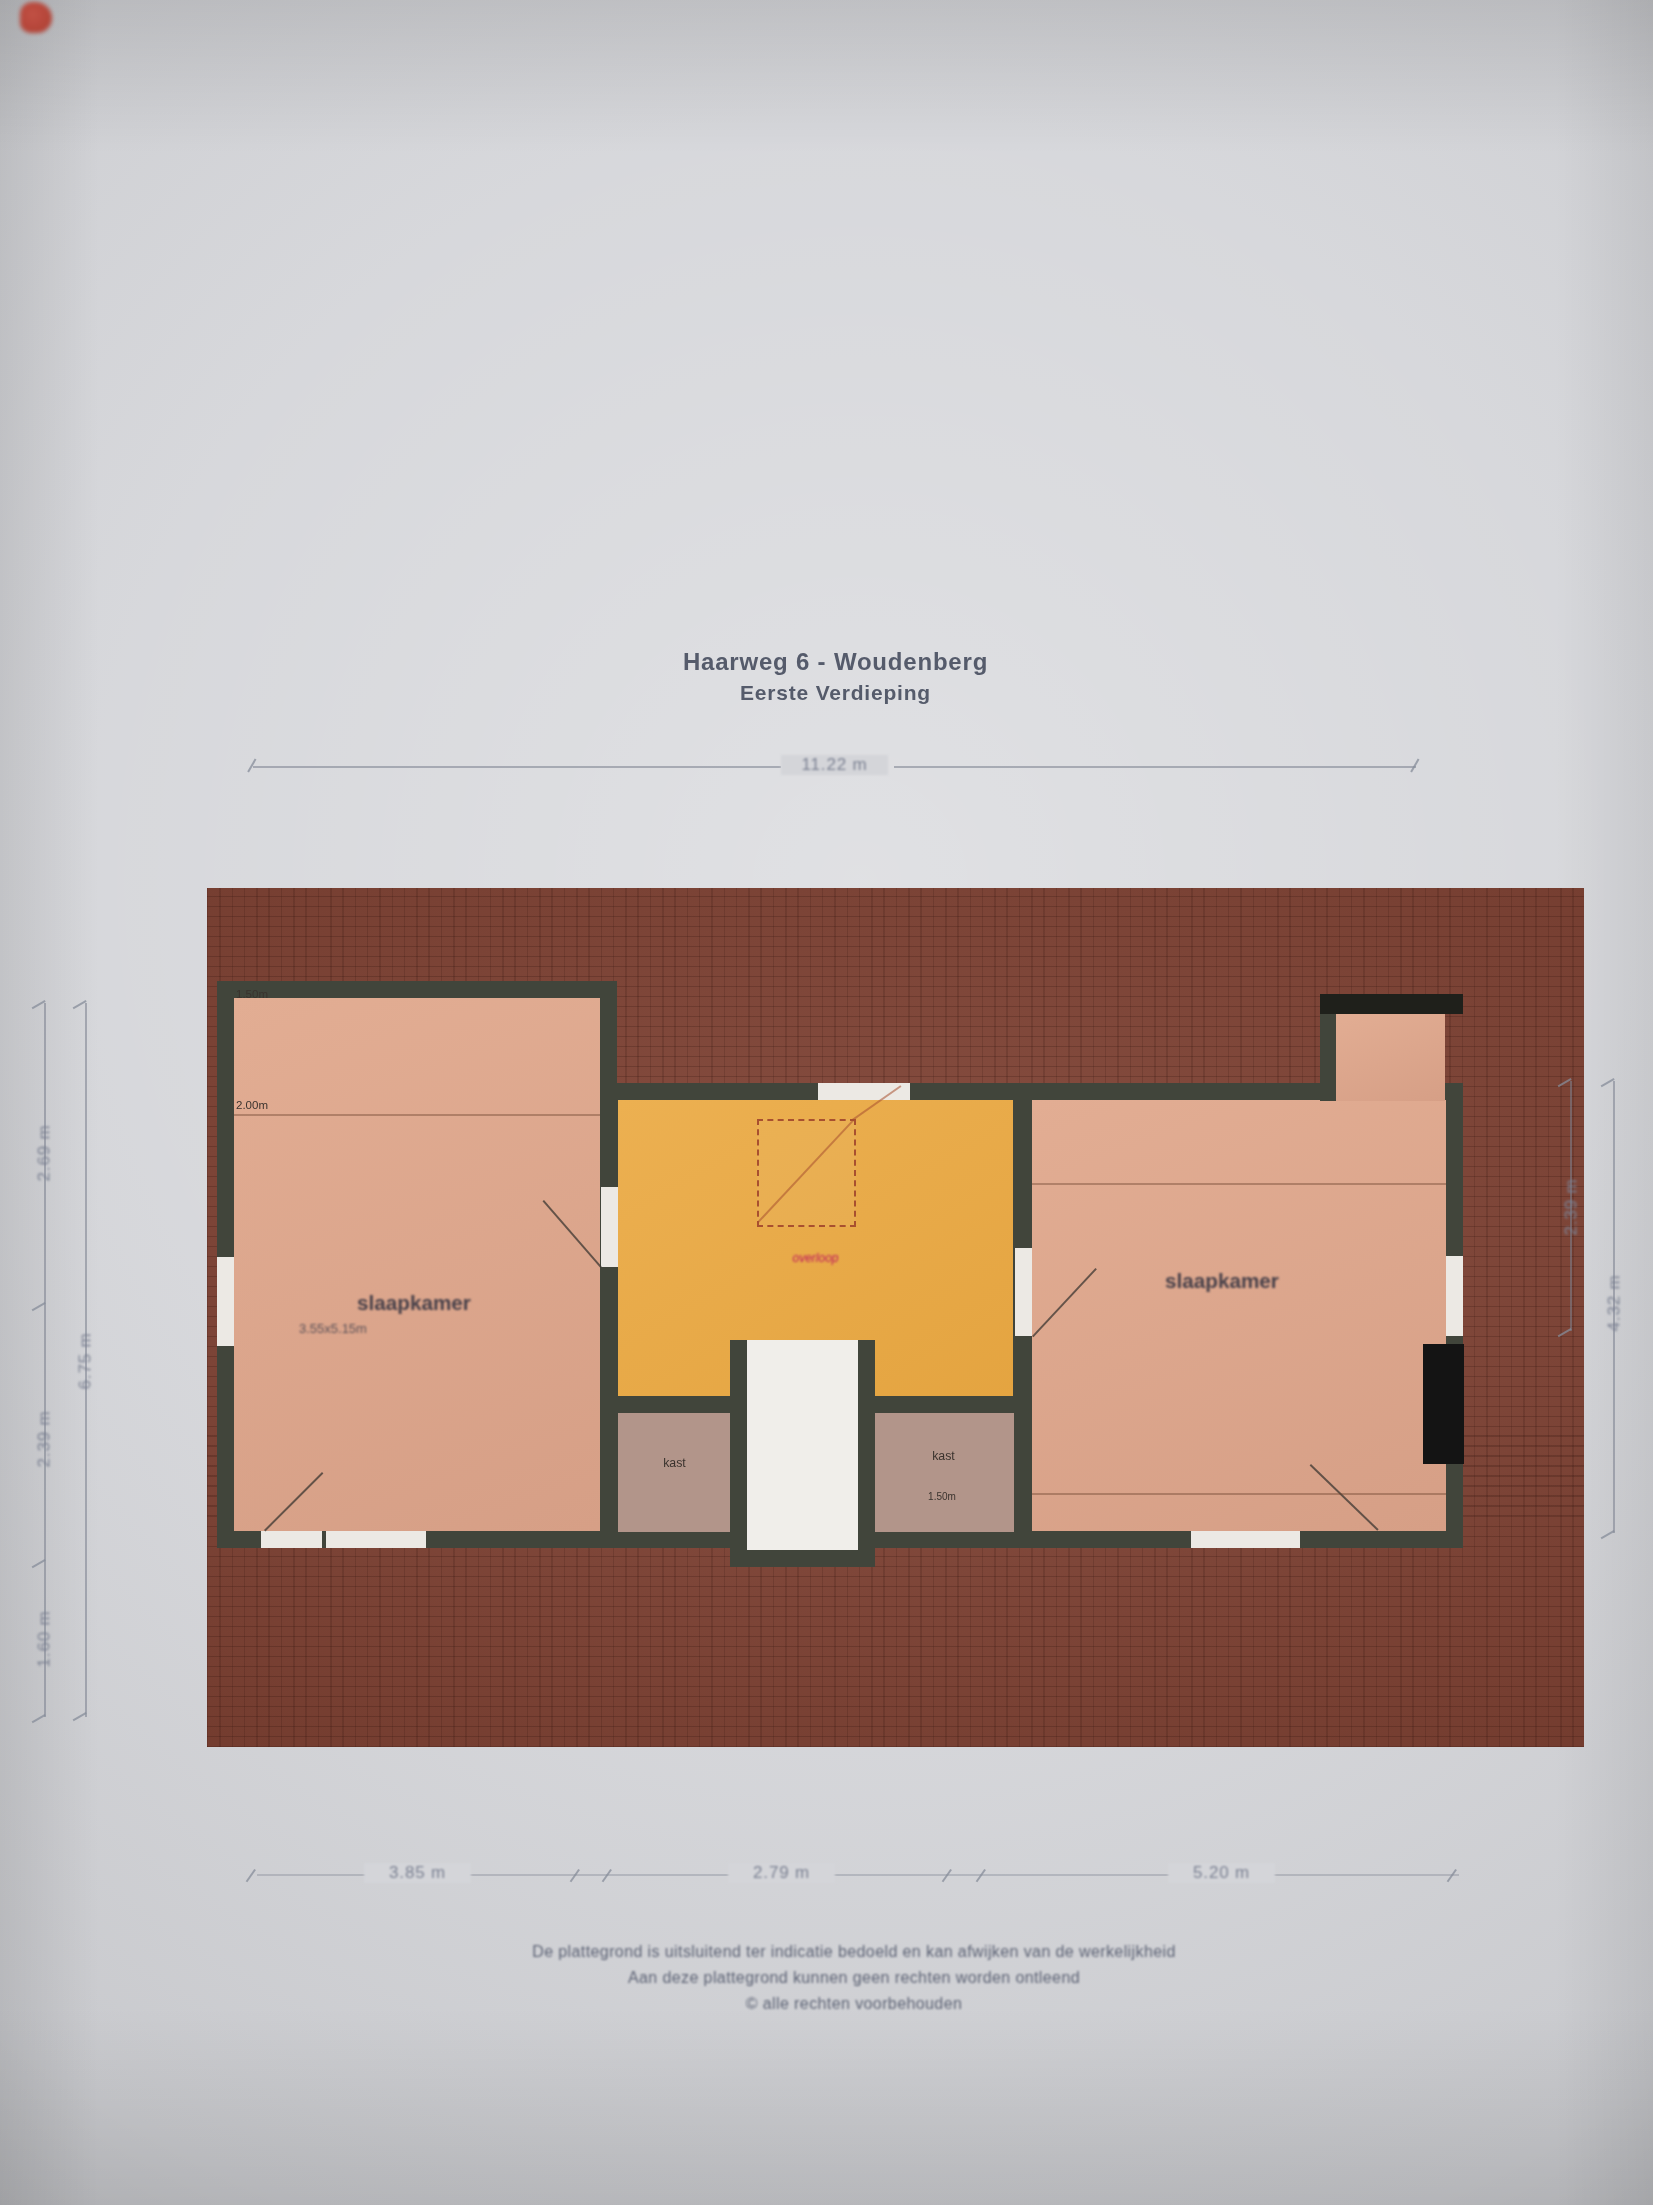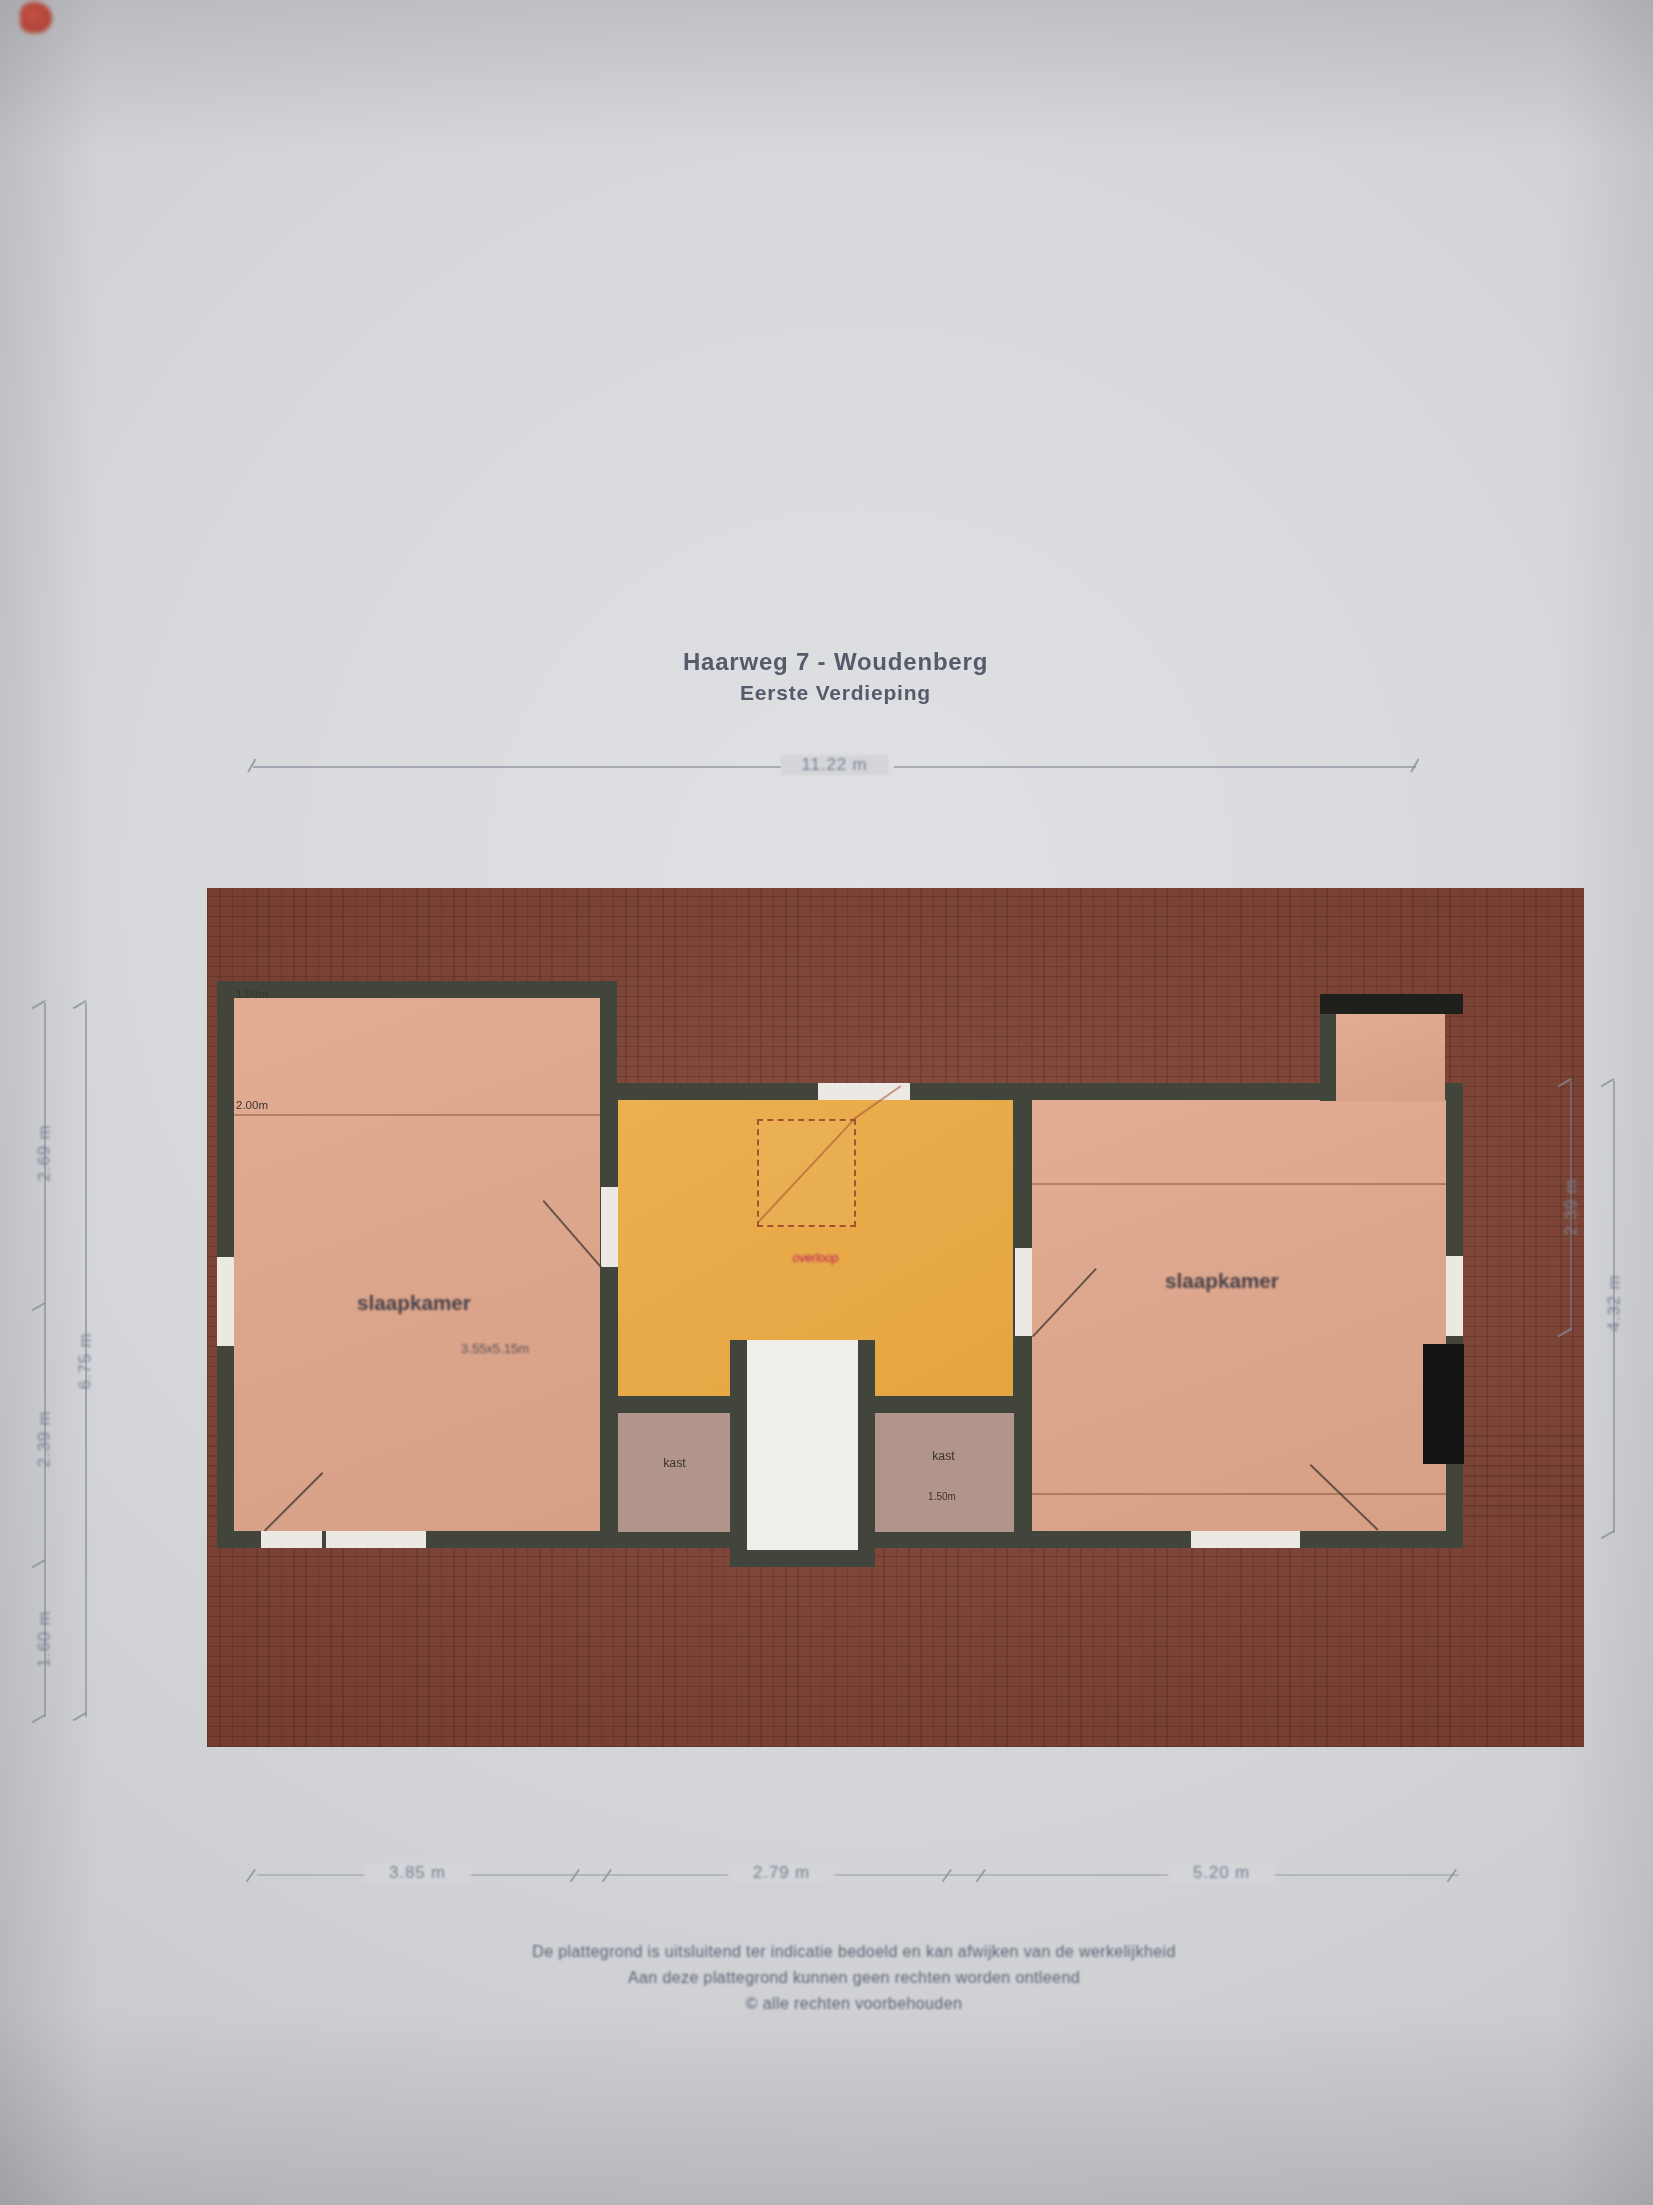--- a/index.html
+++ b/index.html
@@ -59,35 +59,35 @@
   .floor-closet{position:absolute;background:var(--closet_floor);}
   .stair-white{position:absolute;background:var(--stair_white);}
   .window{position:absolute;background:#ece9e4;}
   .chimney{position:absolute;background:#141414;}
   .doorline{position:absolute;height:1.5px;background:rgba(60,55,50,.75);transform-origin:left top;}
   .kneeline{position:absolute;height:1.5px;background:rgba(100,60,40,.38);}
   .skylight{position:absolute;border:2.3px dashed var(--dash_red);background:rgba(255,255,255,.04);}
   .skyline{position:absolute;height:1.5px;background:rgba(168,80,47,.55);transform-origin:left top;}
 
   .room-label{position:absolute;text-align:center;color:#474049;font-weight:bold;filter:blur(0.8px);}
-  .room-sub{position:absolute;text-align:right;color:#5c5258;filter:blur(0.8px);margin-top:20px;}
+  .room-sub{position:absolute;text-align:left;color:#5c5258;filter:blur(0.8px);}
   .tiny-label{position:absolute;color:#3a332e;filter:blur(0.6px);white-space:nowrap;}
 
   .footer-line{
     position:absolute;left:0;right:0;text-align:center;padding-left:54px;
     color:#5d6375;font-size:16px;filter:blur(1.1px);letter-spacing:0.4px;
   }
 </style>
 </head>
 <body>
 
 <div class="photo"></div>
 <div class="red-mark"></div>
 
-<div class="title title1">Haarweg 7 - Woudenberg</div>
+<div class="title title1">Haarweg 6 - Woudenberg</div>
 <div class="title title2">Eerste Verdieping</div>
 
 <div class="dim-line" style="left:253px;top:766px;width:528px;height:1.5px;"></div>
 <div class="dim-line" style="left:894px;top:766px;width:522px;height:1.5px;"></div>
 <div class="tick t30" style="left:251px;top:758px;"></div>
 <div class="tick t30" style="left:1414px;top:758px;"></div>
 <div class="dim-label" style="left:781px;top:755px;width:107px;">11.22 m</div>
 
 <div class="plan">
   <div class="roof"></div>

